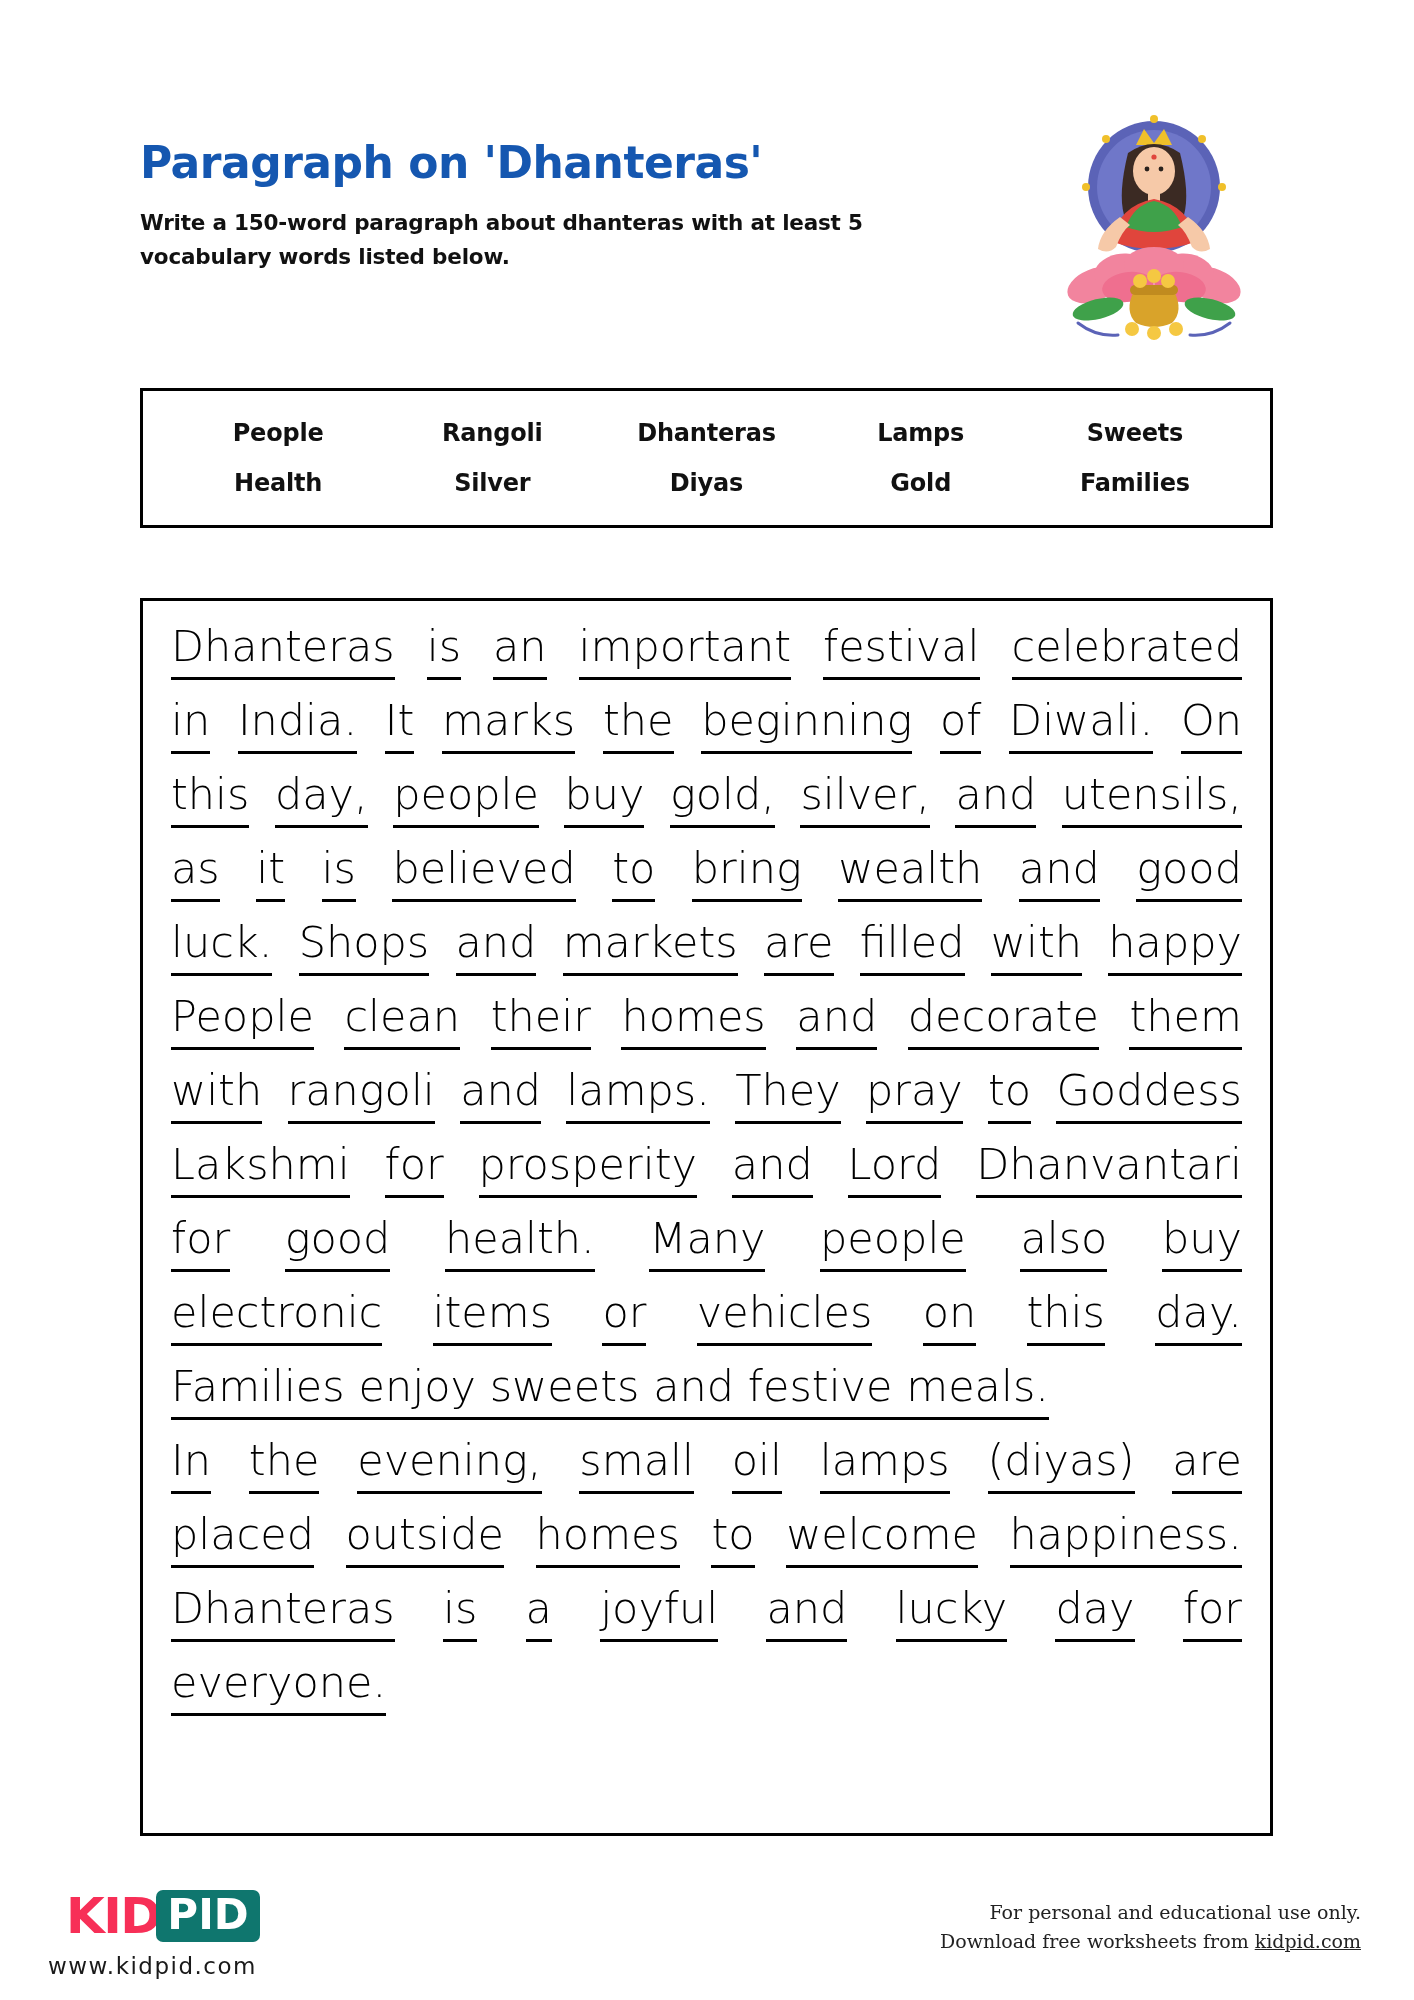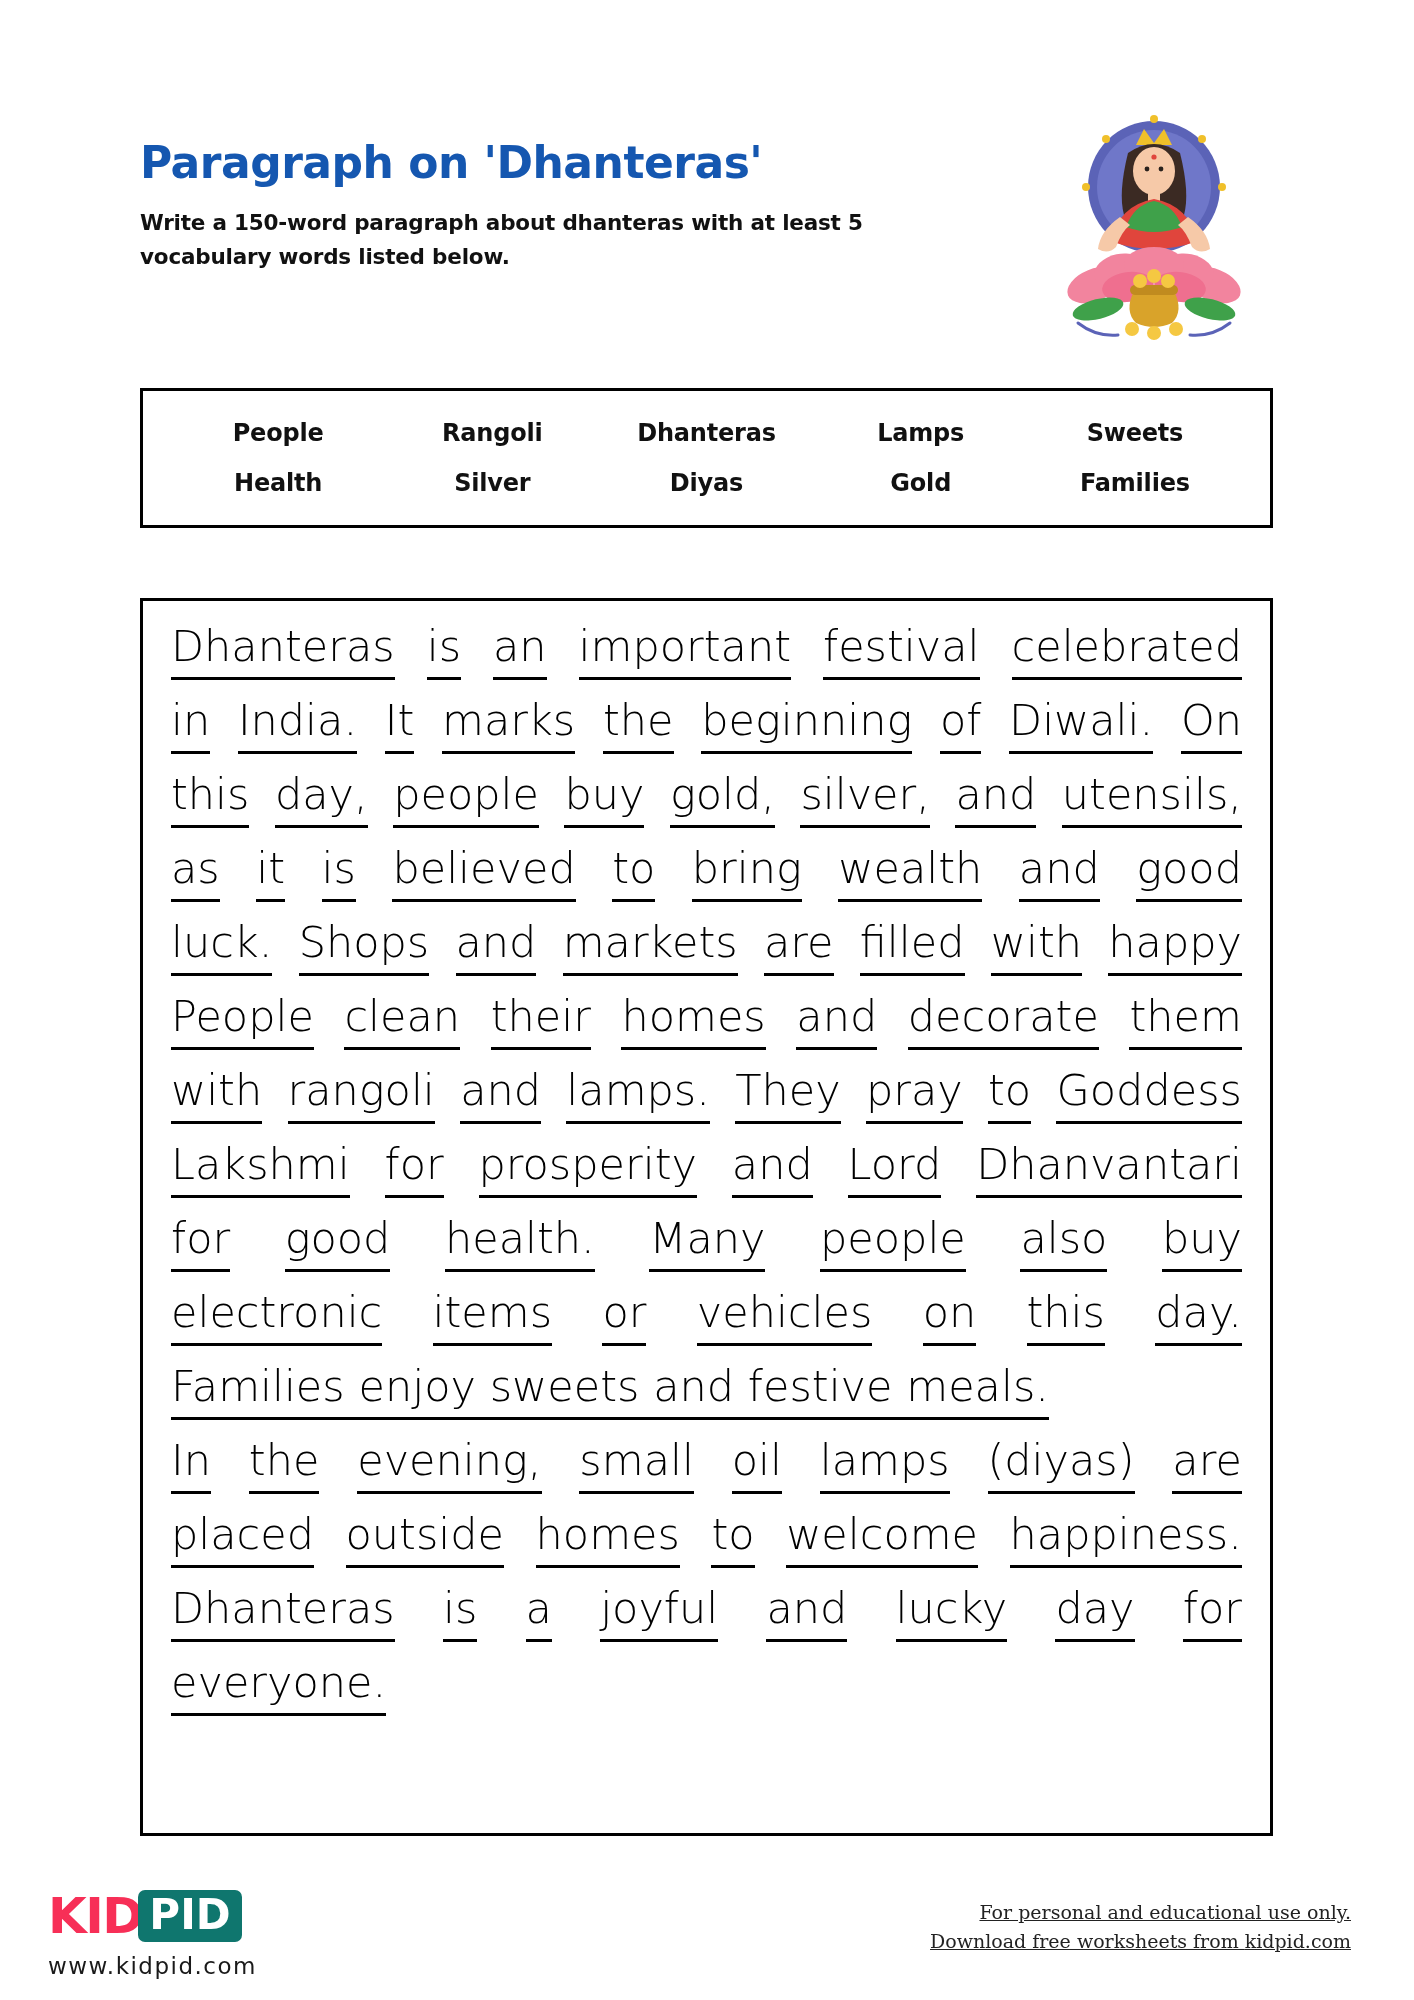--- a/index.html
+++ b/index.html
@@ -157,20 +157,21 @@
     position: absolute;
     left: 48px;
     top: 28px;
     width: 260px;
   }
 
   .logo-mark {
     display: flex;
     align-items: center;
     height: 56px;
+    margin-left: 18px;
   }
 
   .logo-kid {
     font-family: "DejaVu Sans", sans-serif;
     font-weight: 700;
     font-size: 50px;
     color: #f72f57;
     letter-spacing: -1.5px;
     line-height: 1;
   }
@@ -192,28 +193,27 @@
     margin-top: 9px;
     font-family: "DejaVu Sans", sans-serif;
     font-weight: 400;
     font-size: 23px;
     letter-spacing: 1.5px;
     color: #1a1a1a;
   }
 
   .footer-note {
     position: absolute;
-    right: 63px;
+    right: 53px;
     top: 38px;
     text-align: right;
     font-family: "DejaVu Serif", serif;
     font-size: 19px;
     line-height: 1.55;
     color: #222222;
-    text-decoration: underline;
   }
 
   .footer-note a,
   .footer-link {
     color: #222222;
     text-decoration: underline;
   }
 </style>
 </head>
 <body>

